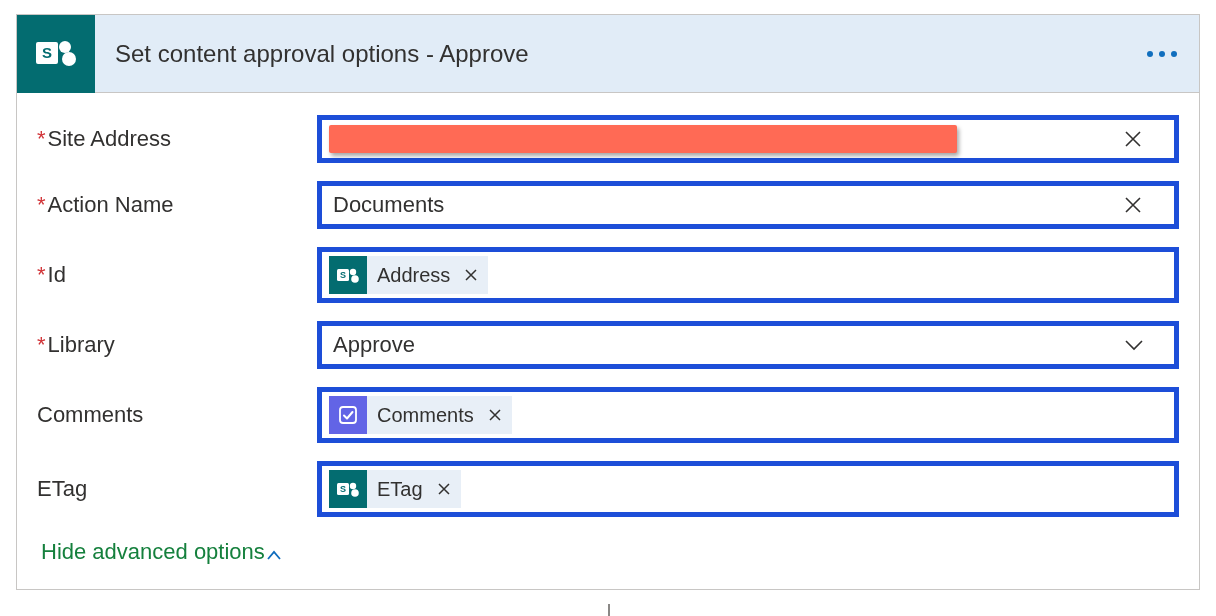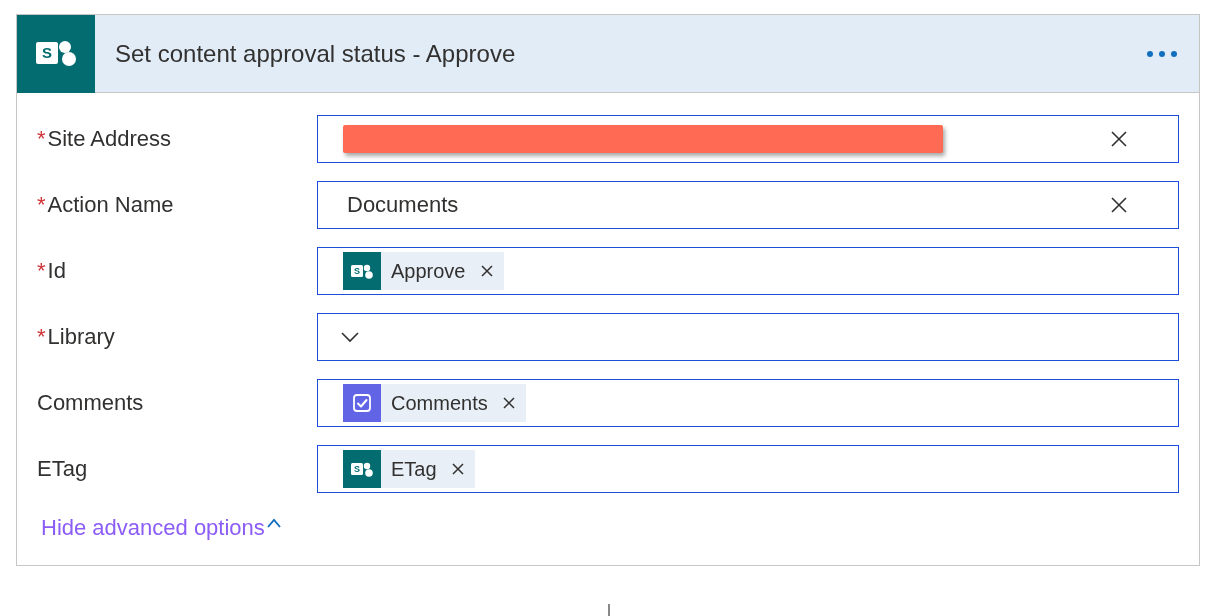--- a/index.html
+++ b/index.html
@@ -63,26 +63,26 @@
     width: 280px;
     flex-shrink: 0;
     font-size: 22px;
     color: #323130;
     display: flex;
     align-items: center;
   }
   .req { color: #d13438; margin-right: 2px; }
   .field {
     flex: 1;
-    border: 1px solid #1d4ed8;
+    border: 5px solid #1d4ed8;
     background: #fff;
     min-height: 48px;
     display: flex;
     align-items: center;
-    padding: 0 21px;
+    padding: 0 3px;
     position: relative;
   }
   .field .text {
     font-size: 22px;
     color: #323130;
     padding-left: 8px;
     flex: 1;
   }
   .clear-x {
     width: 48px;
@@ -129,24 +129,24 @@
   }
   .token .tk-x {
     font-size: 18px;
     padding: 0 6px;
     cursor: pointer;
   }
 
   .footer-link {
     margin: 22px 0 14px 4px;
     font-size: 22px;
-    color: #8b5cf6;
+    color: #15803d;
     cursor: pointer;
     display: inline-flex;
-    align-items: flex-start;
+    align-items: flex-end;
     gap: 0;
   }
 
   
   .stem {
     position: absolute;
     left: 608px;
     top: 604px;
     width: 2px;
     height: 12px;
@@ -164,21 +164,21 @@
     <div class="card-header">
       <div class="connector-icon">
 
         <svg width="44" height="44" viewBox="0 0 44 44">
           <rect x="2" y="10" width="22" height="22" rx="2" fill="#ffffff"></rect>
           <text x="13" y="26" text-anchor="middle" font-family="Segoe UI, Arial" font-size="15" font-weight="700" fill="#036c70">S</text>
           <circle cx="31" cy="15" r="6" fill="#ffffff"></circle>
           <circle cx="35" cy="27" r="7" fill="#ffffff"></circle>
         </svg>
       </div>
-      <div class="title">Set content approval status - Approve</div>
+      <div class="title">Set content approval options - Approve</div>
       <div class="ellipsis">
         <svg width="34" height="10" viewBox="0 0 34 10">
           <circle cx="5" cy="5" r="3" fill="#106ebe"></circle>
           <circle cx="17" cy="5" r="3" fill="#106ebe"></circle>
           <circle cx="29" cy="5" r="3" fill="#106ebe"></circle>
         </svg>
       </div>
     </div>
 
     <div class="body">
@@ -225,37 +225,38 @@
         <div class="field">
           <div class="token">
             <div class="tk-icon sp">
               <svg width="24" height="24" viewBox="0 0 24 24">
                 <rect x="1" y="6" width="12" height="12" rx="1.5" fill="#ffffff"></rect>
                 <text x="7" y="15" text-anchor="middle" font-family="Segoe UI, Arial" font-size="9" font-weight="700" fill="#036c70">S</text>
                 <circle cx="17" cy="9" r="3.2" fill="#ffffff"></circle>
                 <circle cx="19" cy="16" r="3.8" fill="#ffffff"></circle>
               </svg>
             </div>
-            <div class="tk-label">Approve</div>
+            <div class="tk-label">Address</div>
             <div class="tk-x">
               <svg width="14" height="14" viewBox="0 0 14 14">
                   <path d="M2 2 L12 12 M12 2 L2 12" stroke="#323130" stroke-width="1.5" fill="none"></path>
                 </svg>
             </div>
           </div>
         </div>
       </div>
 
       
       <div class="row">
         <div class="label-col">
           <span class="req">*</span>
           <span>Library</span>
         </div>
         <div class="field">
+          <div class="text">Approve</div>
           <div class="chevron">
             <svg width="22" height="22" viewBox="0 0 22 22">
                 <path d="M3 7 L11 15 L19 7" stroke="#323130" stroke-width="1.6" fill="none"></path>
               </svg>
           </div>
         </div>
       </div>
 
       
       <div class="row">

